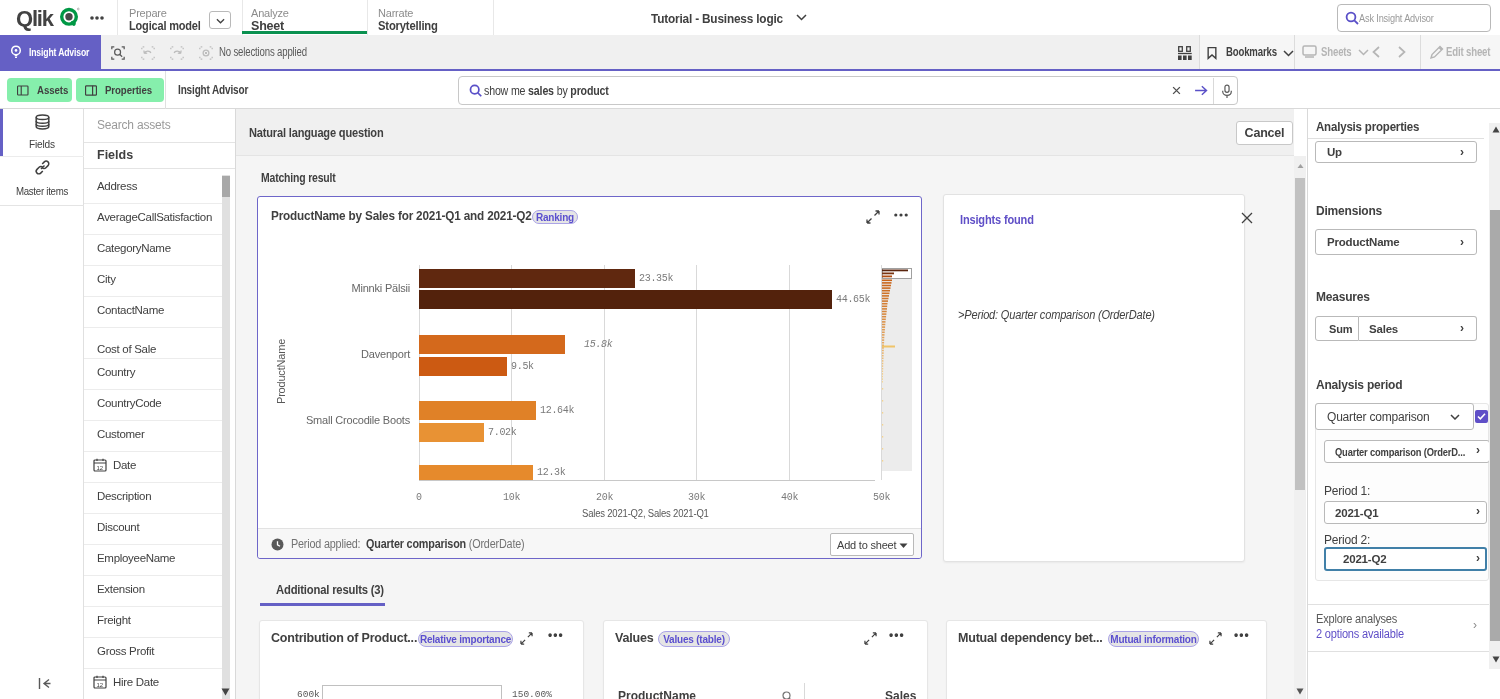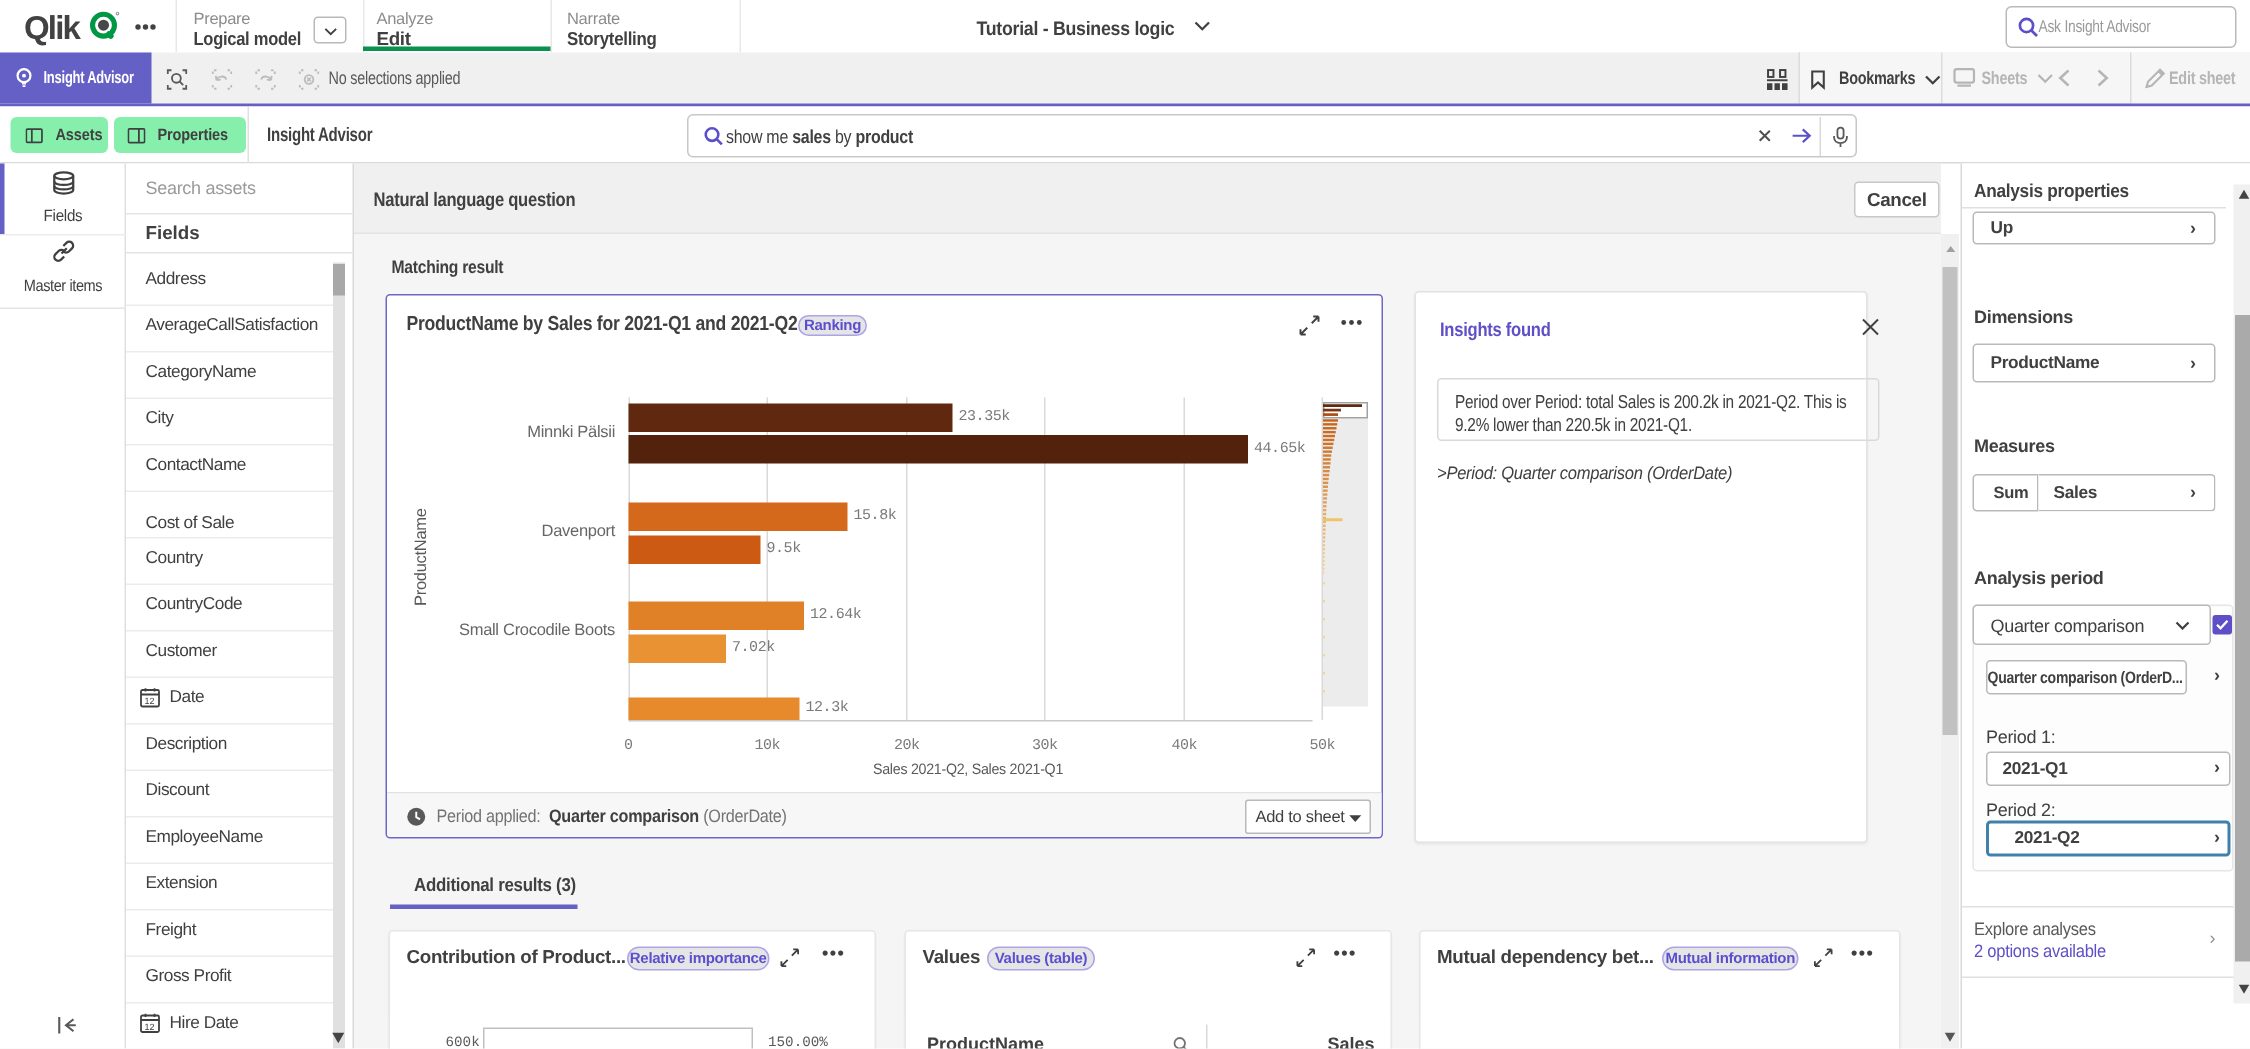--- a/index.html
+++ b/index.html
@@ -79,21 +79,21 @@
   <div class="vdiv" style="left:367px;"></div>
   <div class="vdiv" style="left:493px;"></div>
   <div class="abs tabsm" style="left:129px; top:7px;">Prepare</div>
   <div class="abs tabbig" style="left:129px; top:19px; transform:scaleX(0.88); transform-origin:0 0;">Logical model</div>
   <div class="abs" style="left:209px; top:11px; width:22px; height:18px; border:1px solid #b9b9b9; border-radius:3px;">
     <svg style="margin:6px auto 0;" width="9" height="6" viewBox="0 0 10 6">
         <path d="M1 1 L5 5 L9 1" stroke="#404040" stroke-width="1.4" fill="none"></path>
       </svg>
   </div>
   <div class="abs tabsm" style="left:251px; top:7px;">Analyze</div>
-  <div class="abs tabbig" style="left:251px; top:19px;">Edit</div>
+  <div class="abs tabbig" style="left:251px; top:19px;">Sheet</div>
   <div class="abs tabsm" style="left:378px; top:7px;">Narrate</div>
   <div class="abs tabbig" style="left:378px; top:19px; transform:scaleX(0.9); transform-origin:0 0;">Storytelling</div>
   <div class="abs" id="greenline"></div>
   <div class="abs tabbig" style="left:651px; top:11px; font-size:13px; transform:scaleX(0.91); transform-origin:0 0;">Tutorial - Business logic</div>
   <svg class="abs" style="left:796px; top:14px;" width="11" height="7" viewBox="0 0 11 7">
       <path d="M1 1 L5.5 5.5 L10 1" stroke="#404040" stroke-width="1.5" fill="none"></path>
     </svg>
 
   <div class="abs" style="left:1337px; top:4px; width:154px; height:28px; border:1px solid #b9b9b9; border-radius:4px; background:#fff;">
     <svg style="position:absolute; left:7px; top:6px;" width="15" height="15" viewBox="0 0 15 15">
@@ -343,21 +343,21 @@
   <div class="bar" style="left:161px; top:72px;  width:216px; background:#60280f;"></div>
   <div class="bar" style="left:161px; top:93px;  width:413px; background:#53220c;"></div>
   <div class="bar" style="left:161px; top:138px; width:146px; background:#d4691c;"></div>
   <div class="bar" style="left:161px; top:160px; width:88px;  background:#cc5a12;"></div>
   <div class="bar" style="left:161px; top:204px; width:117px; background:#e08127;"></div>
   <div class="bar" style="left:161px; top:226px; width:65px;  background:#e89234;"></div>
   <div class="bar" style="left:161px; top:268px; width:114px; height:15px; background:#e68a2c;"></div>
 
   <div class="blabel" style="left:381px; top:76px;">23.35k</div>
   <div class="blabel" style="left:578px; top:97px;">44.65k</div>
-  <div class="blabel" style="left:311px; top:142px;">15.8k</div>
+  <div class="blabel" style="left:326px; top:142px;font-style:italic;">15.8k</div>
   <div class="blabel" style="left:253px; top:164px;">9.5k</div>
   <div class="blabel" style="left:282px; top:208px;">12.64k</div>
   <div class="blabel" style="left:230px; top:230px;">7.02k</div>
   <div class="blabel" style="left:279px; top:270px;">12.3k</div>
 
   <div class="ylab" style="left:0; top:85px; width:152px;">Minnki Pälsii</div>
   <div class="ylab" style="left:0; top:151px; width:152px;">Davenport</div>
   <div class="ylab" style="left:0; top:217px; width:152px;">Small Crocodile Boots</div>
   <div class="abs" style="left:17px; top:207px; font-size:11px; color:#595959; transform:rotate(-90deg); transform-origin:0 0; letter-spacing:-0.2px;">ProductName</div>
 
@@ -441,23 +441,20 @@
 </div>
 
 <div class="abs" style="left:276px; top:583px; font-size:12.5px; font-weight:bold; letter-spacing:-0.2px; transform:scaleX(0.9); transform-origin:0 0; white-space:nowrap;">Additional results (3)</div>
 <div class="abs" style="left:260px; top:603px; width:125px; height:3px; background:#6560c5;"></div>
 
 <div class="abs" id="insights">
   <div style="position:absolute; left:16px; top:17px; font-size:13px; font-weight:bold; color:#5f4fc7; letter-spacing:-0.2px; transform:scaleX(0.85); transform-origin:0 0; white-space:nowrap;">Insights found</div>
   <svg style="position:absolute; left:297px; top:17px;" width="12" height="12" viewBox="0 0 12 12">
       <path d="M1 1 L11 11 M11 1 L1 11" stroke="#404040" stroke-width="1.3"></path>
     </svg>
-  <div style="position:absolute; left:14px; top:57px; width:295px; height:42px; border:1px solid #d9d9d9; border-radius:3px;">
-    <div style="position:absolute; left:11px; top:8px; font-size:12.5px; color:#404040; line-height:15px; letter-spacing:-0.2px; white-space:nowrap; transform:scaleX(0.82); transform-origin:0 0;">Period over Period: total Sales is 200.2k in 2021-Q2. This is<br>9.2% lower than 220.5k in 2021-Q1.</div>
-  </div>
   <div style="position:absolute; left:14px; top:113px; font-size:12px; font-style:italic; color:#404040; letter-spacing:-0.2px; transform:scaleX(0.92); transform-origin:0 0; white-space:nowrap;">&gt;Period: Quarter comparison (OrderDate)</div>
 </div>
 
 <div class="abs" style="left:1236px; top:121px; width:57px; height:24px; background:#fff; border:1px solid #c8c8c8; border-radius:3px; font-size:12.5px; font-weight:bold; color:#404040; text-align:center; line-height:23px; letter-spacing:-0.2px;">Cancel</div>
 
 <div class="bcard" style="left:259px; width:325px;">
   <div class="btitle">Contribution of Product...</div>
   <div class="badge" style="left:158px; top:10px; width:95px; height:16px;">Relative importance</div>
   <svg style="position:absolute; left:260px; top:11px;" width="13" height="13" viewBox="0 0 14 14">
       <g stroke="#404040" stroke-width="1.3" fill="none">
@@ -529,21 +526,21 @@
   <div class="rbtn" style="left:7px; top:294px; width:159px; height:27px; padding-left:11px; font-size:12px;">Quarter comparison</div>
   <svg style="position:absolute; left:142px; top:305px;" width="10" height="6" viewBox="0 0 10 6">
       <path d="M1 1 L5 5 L9 1" stroke="#404040" stroke-width="1.5" fill="none"></path>
     </svg>
   <div style="position:absolute; left:167px; top:301px; width:13px; height:13px; background:#5f4fc7; border-radius:2px;">
     <svg style="margin:3px 0 0 2px;" width="9" height="7" viewBox="0 0 11 9">
         <path d="M1 4.5 L4 7.5 L10 1" stroke="#fff" stroke-width="2" fill="none"></path>
       </svg>
   </div>
 
-  <div class="rbtn b" style="left:16px; top:331px; width:134px; height:23px; font-size:11px;">
+  <div class="rbtn b" style="left:16px; top:331px; width:166px; height:23px; padding-left:10px; font-size:11px;">
       <span style="transform:scaleX(0.85); transform-origin:0 0; white-space:nowrap; display:inline-block;">Quarter comparison (OrderD...</span>
     </div>
   <div class="chev b" style="left:168px; top:334px;">›</div>
 
   <div style="position:absolute; left:16px; top:375px; font-size:12px; color:#404040; letter-spacing:-0.2px;">Period 1:</div>
   <div class="rbtn b" style="left:16px; top:392px; width:163px; height:23px; padding-left:10px;">2021-Q1</div>
   <div class="chev b" style="left:168px; top:395px;">›</div>
 
   <div style="position:absolute; left:16px; top:424px; font-size:12px; color:#404040; letter-spacing:-0.2px;">Period 2:</div>
   <div class="rbtn b" style="left:16px; top:438px; width:163px; height:24px; padding-left:17px; border:2px solid #4180a8;">2021-Q2</div>

